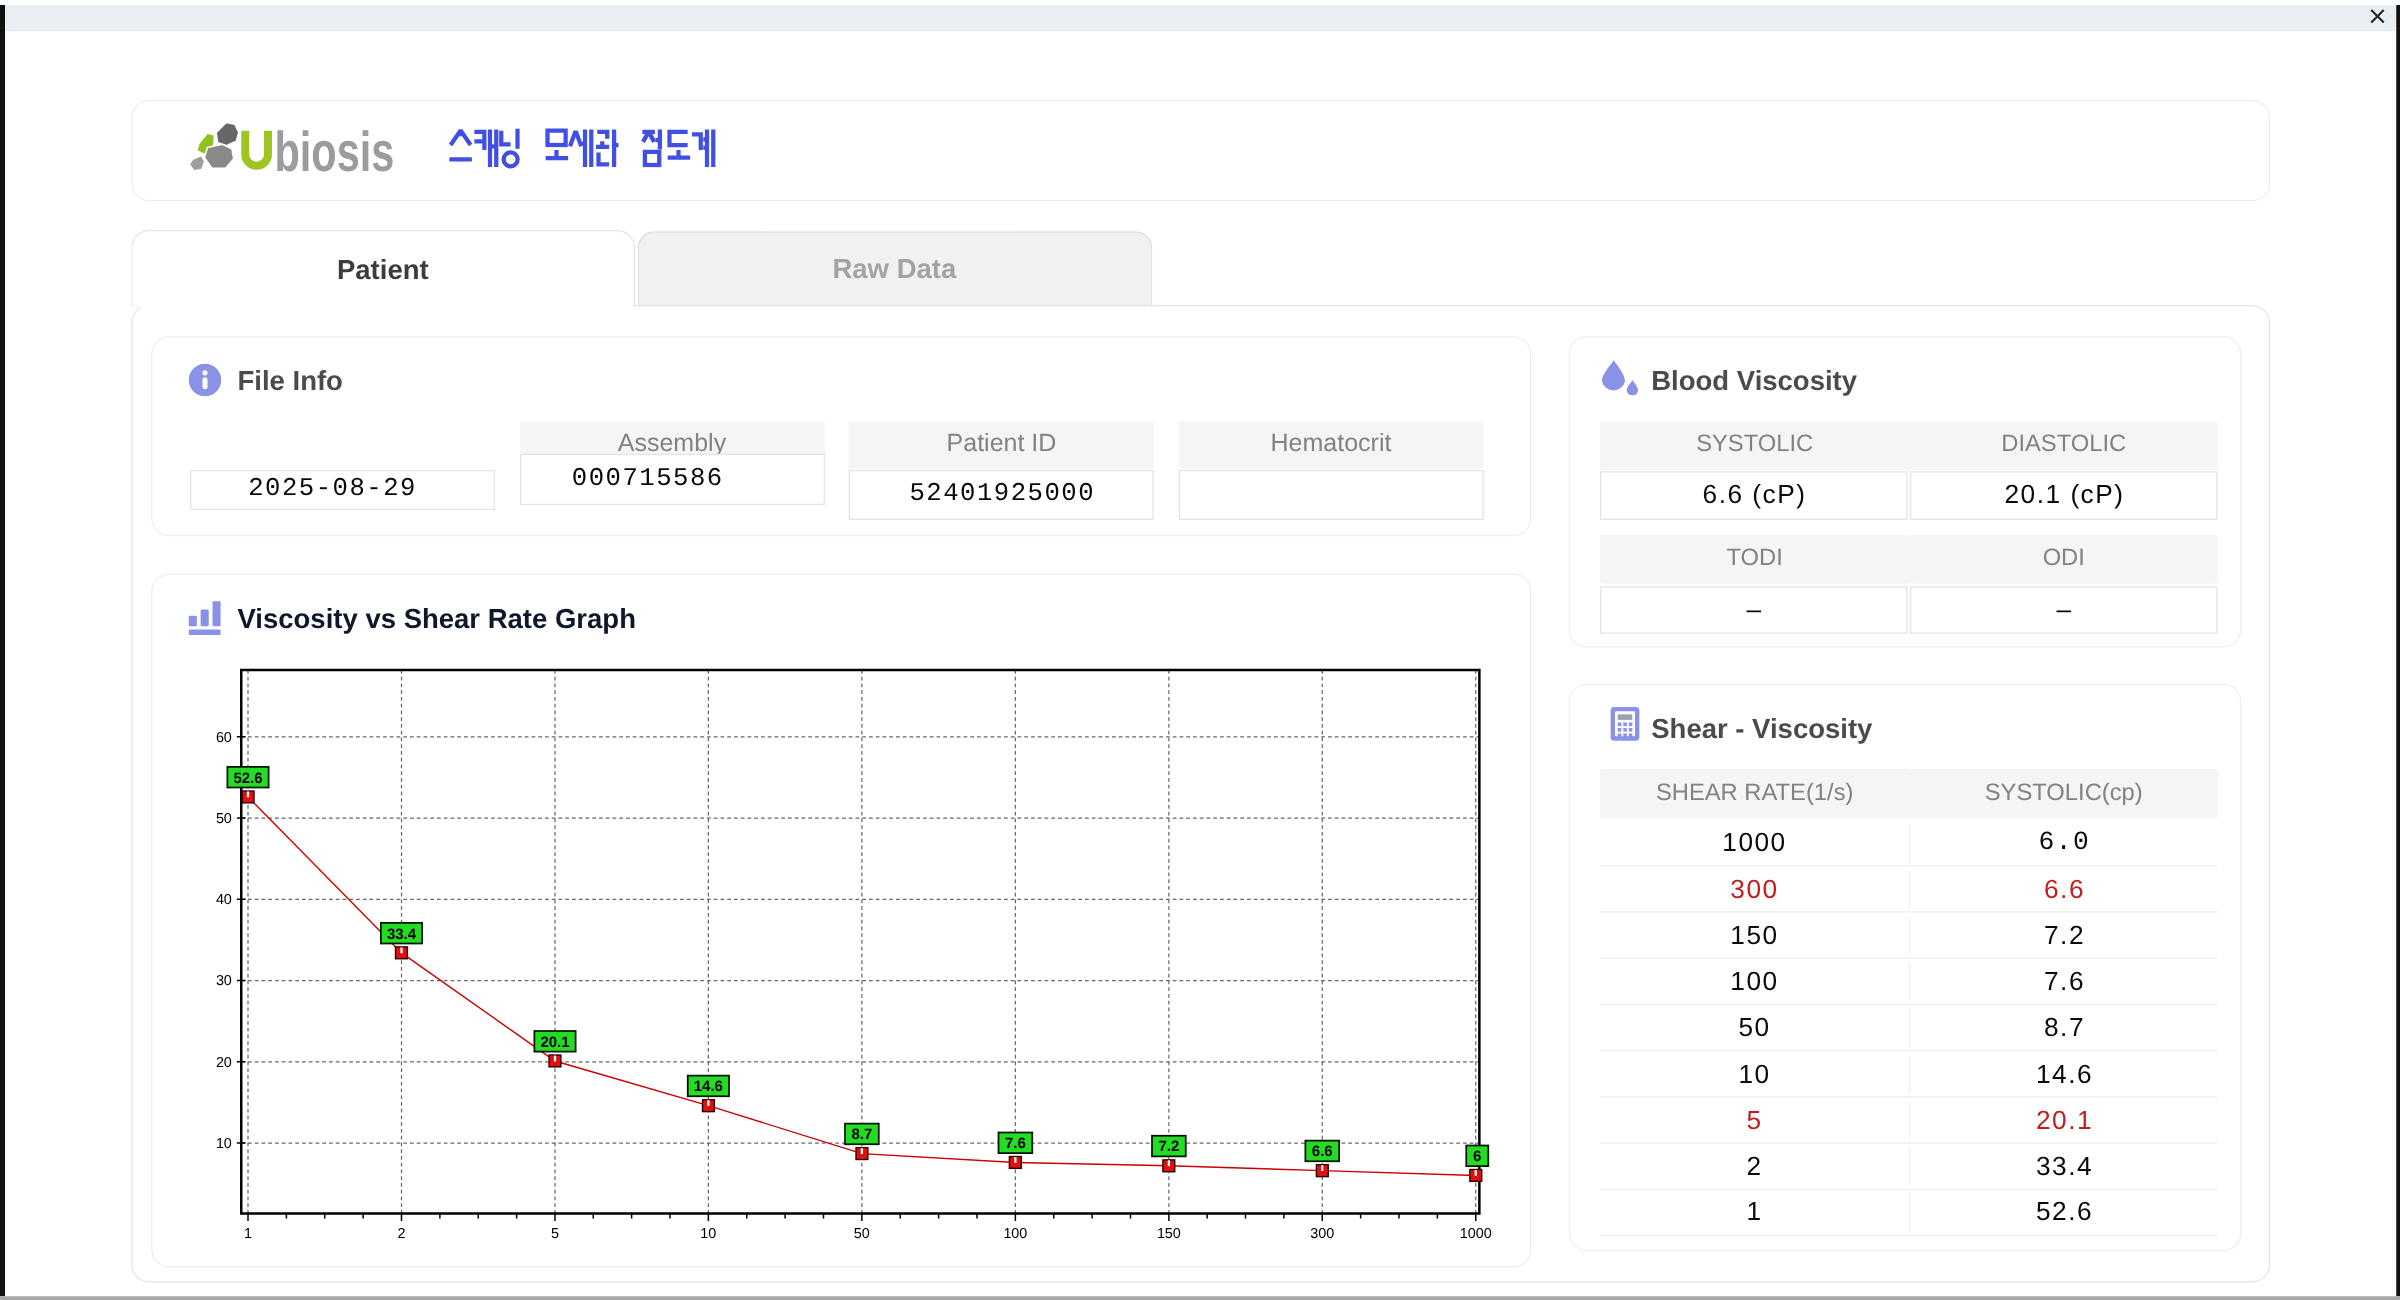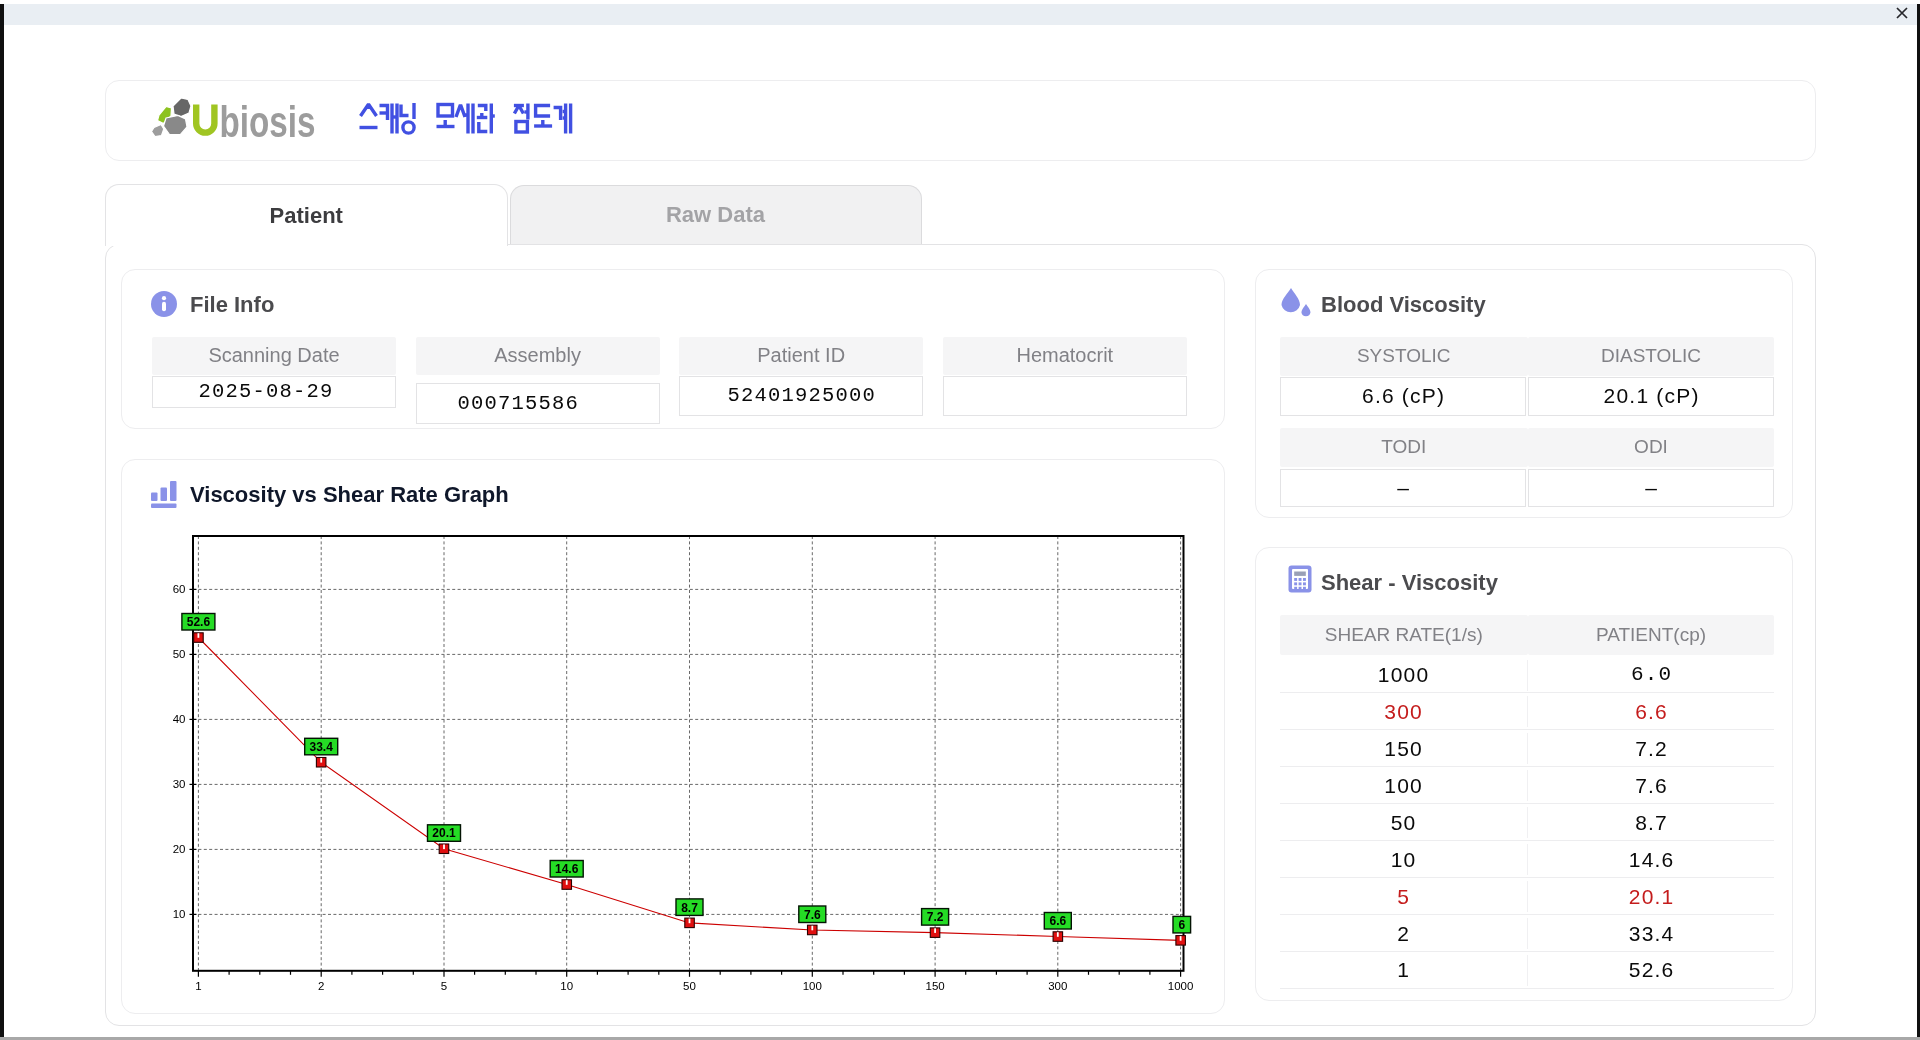--- a/index.html
+++ b/index.html
@@ -169,26 +169,25 @@
 
   <div class="abs" id="content" style="left:0;top:0;width:1920px;height:1040px;z-index:4;">
 
     <div class="card" style="left:121px;top:269px;width:1104px;height:160px;"></div>
     <svg class="abs" style="left:151px;top:290.5px;" width="26" height="26" viewBox="0 0 26 26">
       <circle cx="13" cy="13" r="13" fill="#8a92e8"></circle>
       <circle cx="13" cy="7.2" r="2.1" fill="#fff"></circle>
       <rect x="11" y="10.8" width="4" height="9.5" rx="2" fill="#fff"></rect>
     </svg>
     <div class="ctitle" style="left:190px;top:292px;">File Info</div>
-    <div class="lblrow" style="left:152px;top:337px;width:244px;height:37.5px;font-size:20px;">Scanning Date</div>
     <div class="lblrow" style="left:415.6px;top:337px;width:244px;height:37.5px;font-size:20px;">Assembly</div>
     <div class="lblrow" style="left:679.2px;top:337px;width:244px;height:37.5px;font-size:20px;">Patient ID</div>
     <div class="lblrow" style="left:942.8px;top:337px;width:244px;height:37.5px;font-size:20px;">Hematocrit</div>
     <div class="valcell mono" style="left:152px;top:375.5px;width:244px;height:32px;padding-right:17px;">2025-08-29</div>
-    <div class="valcell mono" style="left:415.6px;top:383px;width:244px;height:40.5px;padding-right:40px;">000715586</div>
+    <div class="valcell mono" style="left:415.6px;top:363px;width:244px;height:40.5px;padding-right:40px;">000715586</div>
     <div class="valcell mono" style="left:679.2px;top:375.5px;width:244px;height:40.5px;">52401925000</div>
     <div class="valcell mono" style="left:942.8px;top:375.5px;width:244px;height:40.5px;"></div>
 
     <div class="card" style="left:1255px;top:269px;width:538px;height:249px;"></div>
     <svg class="abs" style="left:1281px;top:286px;" width="32" height="34" viewBox="0 0 32 34">
       <path d="M10 2 C13 7 19 13 19 19 A9.5 9.5 0 0 1 0.5 19 C0.5 13 7 7 10 2 Z" fill="#8a92e8"></path>
       <path d="M25 18 C26.5 20.5 29.5 23.5 29.5 26.3 A4.6 4.6 0 0 1 20.4 26.3 C20.4 23.5 23.5 20.5 25 18 Z" fill="#8a92e8"></path>
     </svg>
     <div class="ctitle" style="left:1321px;top:292px;">Blood Viscosity</div>
     <div class="lblrow" style="left:1280px;top:336.5px;width:247.5px;height:39px;">SYSTOLIC</div>
@@ -212,21 +211,21 @@
         <rect x="6.2" y="17.4" width="2.9" height="2.9"></rect>
           <rect x="10.6" y="17.4" width="2.9" height="2.9"></rect>
           <rect x="15" y="17.4" width="2.9" height="2.9"></rect>
         <rect x="6.2" y="21.8" width="2.9" height="2.9"></rect>
           <rect x="10.6" y="21.8" width="2.9" height="2.9"></rect>
           <rect x="15" y="21.8" width="2.9" height="2.9"></rect>
       </g>
     </svg>
     <div class="ctitle" style="left:1321px;top:570px;">Shear - Viscosity</div>
     <div class="lblrow" style="left:1280px;top:615px;width:247.5px;height:40px;">SHEAR RATE(1/s)</div>
-    <div class="lblrow" style="left:1528px;top:615px;width:246px;height:40px;">PATIENT(cp)</div>
+    <div class="lblrow" style="left:1528px;top:615px;width:246px;height:40px;">SYSTOLIC(cp)</div>
     <div id="shearrows">
         <div class="abs" style="left:1280px;top:656.5px;width:494px;height:36.9px;border-bottom:1px solid #ededef;"></div>
         <div class="abs" style="left:1527px;top:659.5px;width:1px;height:31px;background:#f0f0f2;"></div>
         <div class="abs" style="left:1280px;top:656.5px;width:246px;height:36.9px;display:flex;align-items:center;justify-content:center;font-size:21px;letter-spacing:1.2px;text-indent:1.2px;color:#0a0a0a;">1000</div>
         <div class="abs" style="left:1528px;top:656.5px;width:246px;height:36.9px;display:flex;align-items:center;justify-content:center;font-size:21px;letter-spacing:1.2px;text-indent:1.2px;color:#0a0a0a;font-family:Liberation Mono, monospace;">6.0</div>
         <div class="abs" style="left:1280px;top:693.4px;width:494px;height:36.9px;border-bottom:1px solid #ededef;"></div>
         <div class="abs" style="left:1527px;top:696.4px;width:1px;height:31px;background:#f0f0f2;"></div>
         <div class="abs" style="left:1280px;top:693.4px;width:246px;height:36.9px;display:flex;align-items:center;justify-content:center;font-size:21px;letter-spacing:1.2px;text-indent:1.2px;color:#c41c1c;">300</div>
         <div class="abs" style="left:1528px;top:693.4px;width:246px;height:36.9px;display:flex;align-items:center;justify-content:center;font-size:21px;letter-spacing:1.2px;text-indent:1.2px;color:#c41c1c;">6.6</div>
         <div class="abs" style="left:1280px;top:730.4px;width:494px;height:36.9px;border-bottom:1px solid #ededef;"></div>

